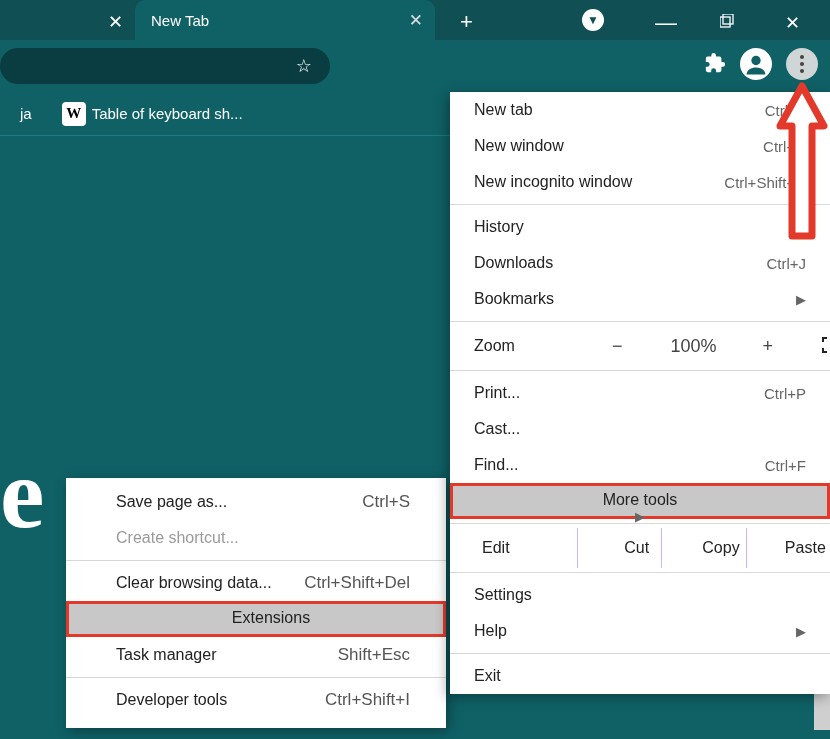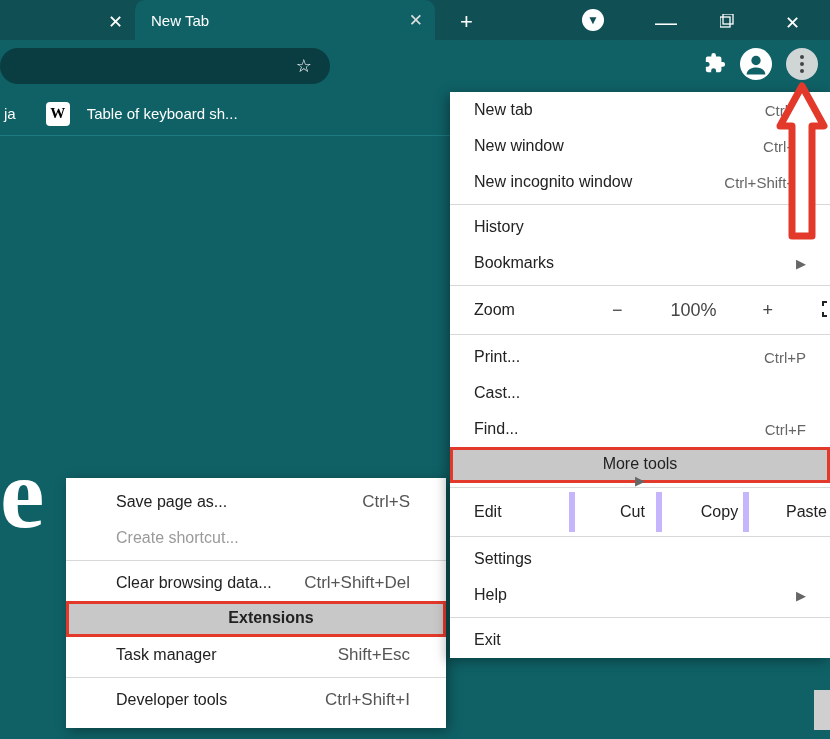--- a/index.html
+++ b/index.html
@@ -18,49 +18,49 @@
   .winclose { left: 785px; top:12px; font-size:18px;}
   
   .toolbar { height: 52px; background: #0f6166; position: relative; display:flex; align-items:center; }
   .addrbar { position:absolute; left:0; top:8px; width:330px; height:36px; background:#0a3d41; border-radius:18px; display:flex; align-items:center; justify-content:flex-end; padding-right:18px;}
   .star { color:#fff; font-size:18px; }
   .ext-icon { position:absolute; right:104px; top:12px; color:#fff; font-size:22px;}
   .acct-icon { position:absolute; right:58px; top:8px; width:32px; height:32px; border-radius:50%; background:#fff; display:flex;align-items:center;justify-content:center;}
   .menu-btn { position:absolute; right:12px; top:8px; width:32px; height:32px; border-radius:50%; background:#d0d5d6; display:flex;align-items:center;justify-content:center;flex-direction:column;gap:3px;}
   .menu-btn span{width:4px;height:4px;border-radius:50%;background:#444;}
   
-  .bookmarks { height: 44px; background:#0f6166; display:flex; align-items:center; color:#fff; font-size:15px; padding-left: 0; border-bottom:1px solid #1d7a80;}
+  .bookmarks { height: 44px; background:#0f6166; display:flex; align-items:center; color:#fff; font-size:15px; padding-left: 16px; border-bottom:1px solid #1d7a80;}
   .bk-partial { margin-left:4px; }
   .bk-w { margin-left:30px; width:24px;height:24px;background:#fff;border-radius:4px;color:#000;font-family:Georgia,serif;font-weight:bold;display:flex;align-items:center;justify-content:center;font-size:15px;}
-  .bk-label { margin-left:17px; }
+  .bk-label { margin-left:6px; }
   
   .content { position:absolute; left:0; right:0; top:136px; bottom:0; background:#0f6166; }
   .big-e { position:absolute; left:0px; top:300px; color:#fff; font-size:100px; font-weight:900; font-family:Georgia,serif; letter-spacing:-6px;}
   
   
   .main-menu { position:absolute; right:0; top:92px; width:380px; background:#fff; box-shadow:-3px 3px 12px rgba(0,0,0,.35); font-size:16px; color:#222; z-index:20;}
   .mi { display:flex; align-items:center; justify-content:space-between; padding:8px 24px; height:36px; cursor:pointer;}
   .mi .shortcut{color:#666; font-size:15px;}
   .mi .arrow{color:#666;font-size:13px;}
   .msep{height:1px;background:#d8d8d8;margin:4px 0;}
   .highlighted{background:#c8c8c8;border:3px solid #e2392b;margin:0; padding:5px 21px;flex-direction:column;}
   .zoomrow{display:flex;align-items:center;padding:6px 24px;height:40px;gap:48px;}
   .zoomrow .lbl{flex:0 0 90px;}
   .zoomrow .zm{width:44px;text-align:center;color:#444;font-size:18px;}
   .zoomrow .fs{margin-left:auto;font-size:14px;}
-  .editrow{display:flex;align-items:center;height:40px;padding-left:24px;}
+  .editrow{display:flex;align-items:center;height:40px;padding-left:24px;margin-left:8px;}
   .editrow .lbl{flex:0 0 95px;}
-  .editrow .ebtn{flex:1;text-align:center;border-left:6px solid #c4b5fd;height:100%;display:flex;align-items:center;justify-content:center;padding-left:34px;}
+  .editrow .ebtn{flex:1;text-align:center;border-left:1px solid #c4b5fd;height:100%;display:flex;align-items:center;justify-content:center;padding-left:34px;}
   
   
   .sub-menu{position:absolute;left:66px;top:478px;width:380px;background:#fff;box-shadow:3px 3px 12px rgba(0,0,0,.35);font-size:16px;color:#222;z-index:10;padding:6px 0 10px 0;}
   .smi{display:flex;align-items:center;justify-content:space-between;padding:8px 36px 8px 50px;height:36px;cursor:pointer;}
   .smi.disabled{color:#9a9a9a;cursor:default;}
   .smi .shortcut{color:#555;font-size:17px;}
-  .smi.highlighted{background:#c8c8c8;border:3px solid #e2392b;padding:5px 17px 5px 47px;margin:0;font-weight:bold;}
+  .smi.highlighted{background:#c8c8c8;border:3px solid #e2392b;padding:5px 17px 5px 47px;margin:0;}
   
   
   .red-arrow{position:absolute;right:2px;top:82px;z-index:30;}
   .red-arrow svg{display:block;}
   
   .scrollbar{position:absolute;right:0;top:690px;width:16px;height:40px;background:#cfcfcf;}
 </style>
 </head>
 <body>
 
@@ -129,20 +129,24 @@
   <div class="mi">
       <span>New incognito window</span>
       <span class="shortcut">Ctrl+Shift+N</span>
     </div>
   <div class="msep"></div>
   <div class="mi">
       <span>History</span>
       <span class="arrow">▶</span>
     </div>
   <div class="mi">
+      <span>Downloads</span>
+      <span class="shortcut">Ctrl+J</span>
+    </div>
+  <div class="mi">
       <span>Bookmarks</span>
       <span class="arrow">▶</span>
     </div>
   <div class="msep"></div>
   <div class="zoomrow">
     <span class="lbl">Zoom</span>
     <span class="zm">−</span>
     <span class="zm">100%</span>
     <span class="zm">+</span>
     <span class="fs">

